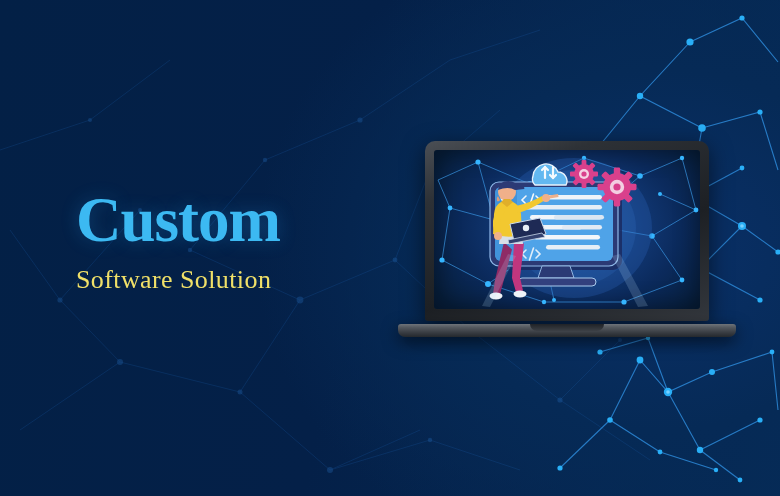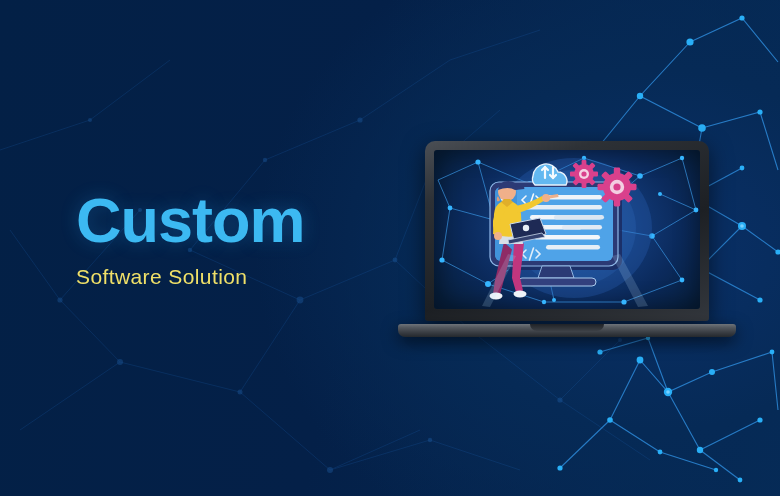--- a/index.html
+++ b/index.html
@@ -22,33 +22,34 @@
   
   .net { position:absolute; inset:0; }
   .net.dim  { opacity:.42; }
   .net.main { opacity:1; }
 
   
   #text-block {
     position:absolute;
     left:76px; top:188px;
     width:380px;
+    font-family:Liberation Serif, serif;
   }
   #headline {
     font-size:63px;
     font-weight:bold;
     letter-spacing:-1px;
     line-height:1.02;
     color:#3CB9F2;
     text-shadow:0 0 18px rgba(40,150,230,.30);
     white-space:nowrap;
   }
   #subheadline {
     margin-top:13px;
-    font-size:21px;
+    font-size:26px;
     font-weight:400;
     letter-spacing:.4px;
     color:#F0E068;
     white-space:nowrap;
   }
 
   
   #laptop {
     position:absolute;
     left:398px; top:141px;

